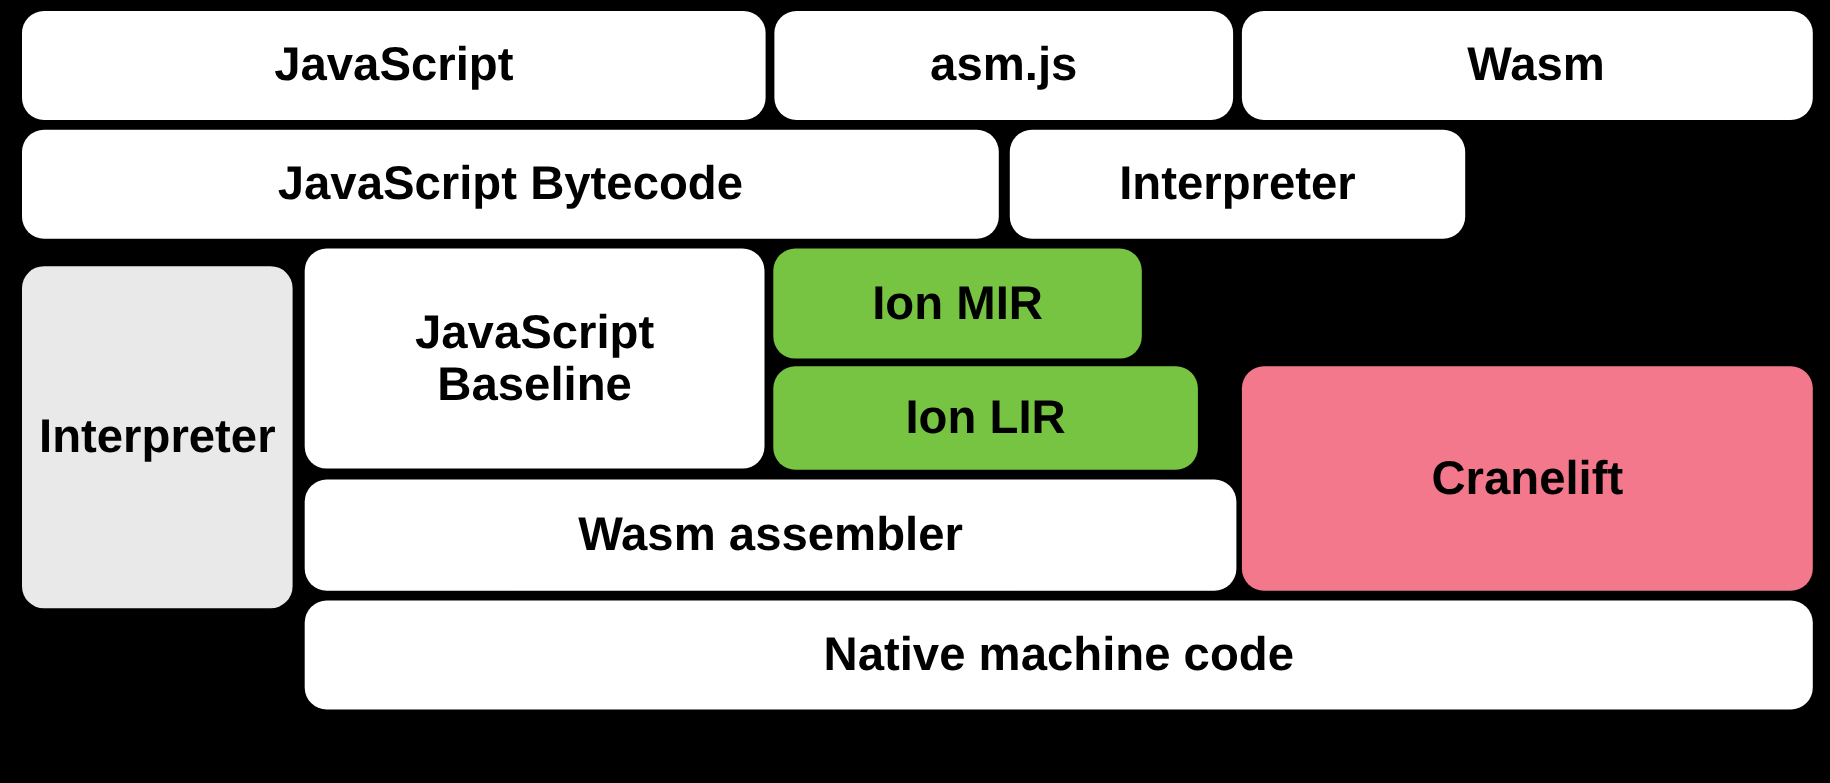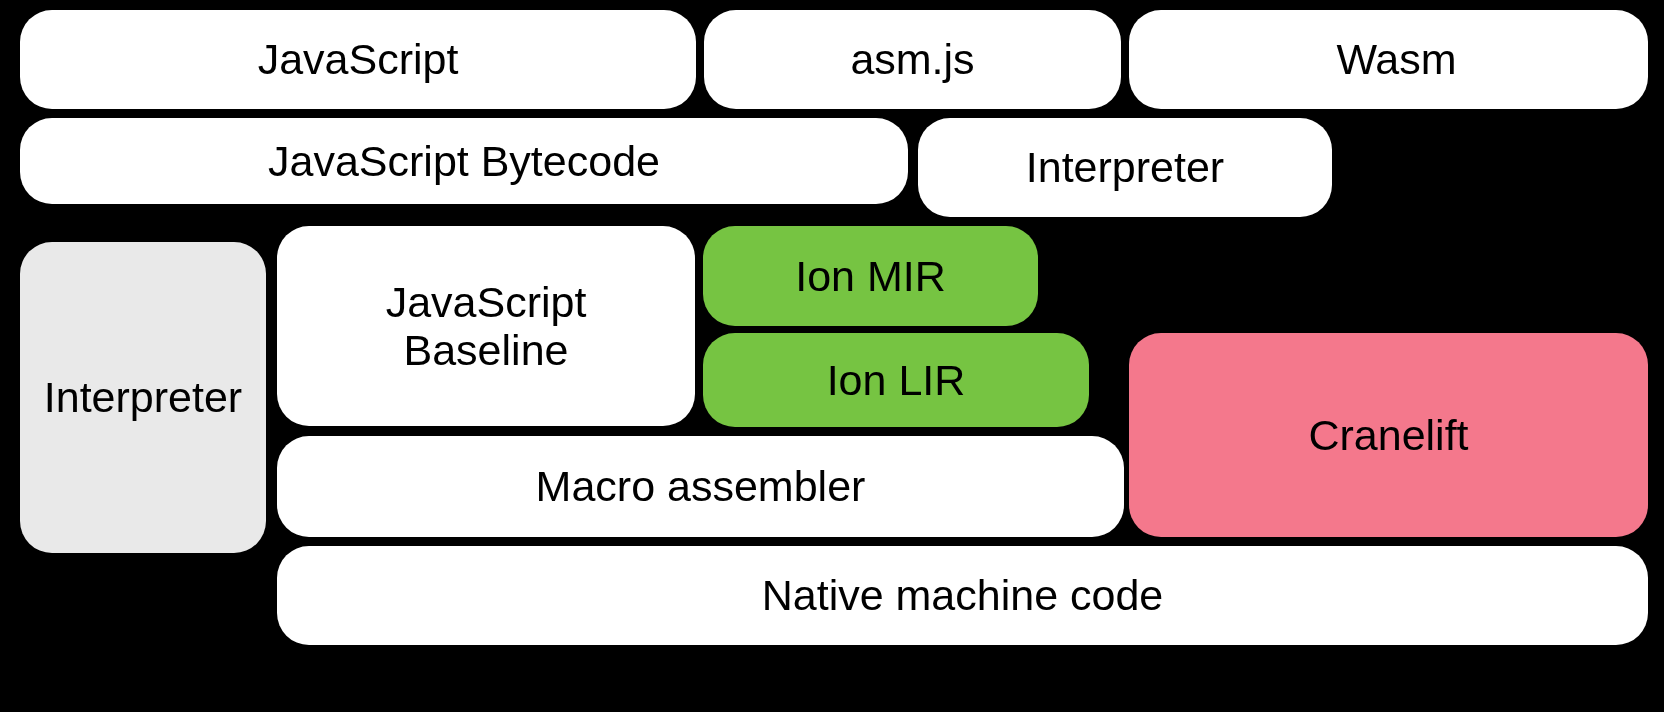--- a/index.html
+++ b/index.html
@@ -17,57 +17,57 @@
     background: #000000;
     overflow: hidden;
   }
   .node {
     position: absolute;
     box-sizing: border-box;
     display: flex;
     align-items: center;
     justify-content: center;
     text-align: center;
-    border-radius: 32px;
+    border-radius: 20px;
     color: #000000;
     font-size: 43px;
     line-height: 1.12;
-    font-weight: 400;
+    font-weight: 700;
     letter-spacing: 0px;
     white-space: pre-line;
     padding: 0 8px;
   }
   .fill-white  { background: #ffffff; }
   .fill-gray   { background: #e9e9e9; margin-top: 16px; }
   .fill-green  { background: #76c442; }
   .fill-pink   { background: #f4788c; }
 </style>
 </head>
 <body>
 
 <div id="stage">
 
   <div class="node fill-white" style="left:20px; top:10px; width:676px; height:99px;">JavaScript</div>
 
   <div class="node fill-white" style="left:704px; top:10px; width:417px; height:99px;">asm.js</div>
 
   <div class="node fill-white" style="left:1129px; top:10px; width:519px; height:99px;padding-left:24px;">Wasm</div>
 
-  <div class="node fill-white" style="left:20px; top:118px; width:888px; height:86px;">JavaScript Bytecode</div>
+  <div class="node fill-white" style="left:20px; top:118px; width:888px; height:99px;">JavaScript Bytecode</div>
 
   <div class="node fill-white" style="left:918px; top:118px; width:414px; height:99px;">Interpreter</div>
 
   <div class="node fill-gray" style="left:20px; top:226px; width:246px; height:311px;">Interpreter</div>
 
   <div class="node fill-white" style="left:277px; top:226px; width:418px; height:200px;">JavaScript
 Baseline</div>
 
   <div class="node fill-green" style="left:703px; top:226px; width:335px; height:100px;">Ion MIR</div>
 
   <div class="node fill-green" style="left:703px; top:333px; width:386px; height:94px;">Ion LIR</div>
 
-  <div class="node fill-white" style="left:277px; top:436px; width:847px; height:101px;">Macro assembler</div>
+  <div class="node fill-white" style="left:277px; top:436px; width:847px; height:101px;">Wasm assembler</div>
 
   <div class="node fill-pink" style="left:1129px; top:333px; width:519px; height:204px;">Cranelift</div>
 
   <div class="node fill-white" style="left:277px; top:546px; width:1371px; height:99px;">Native machine code</div>
 
 </div>
 
 </body></html>

